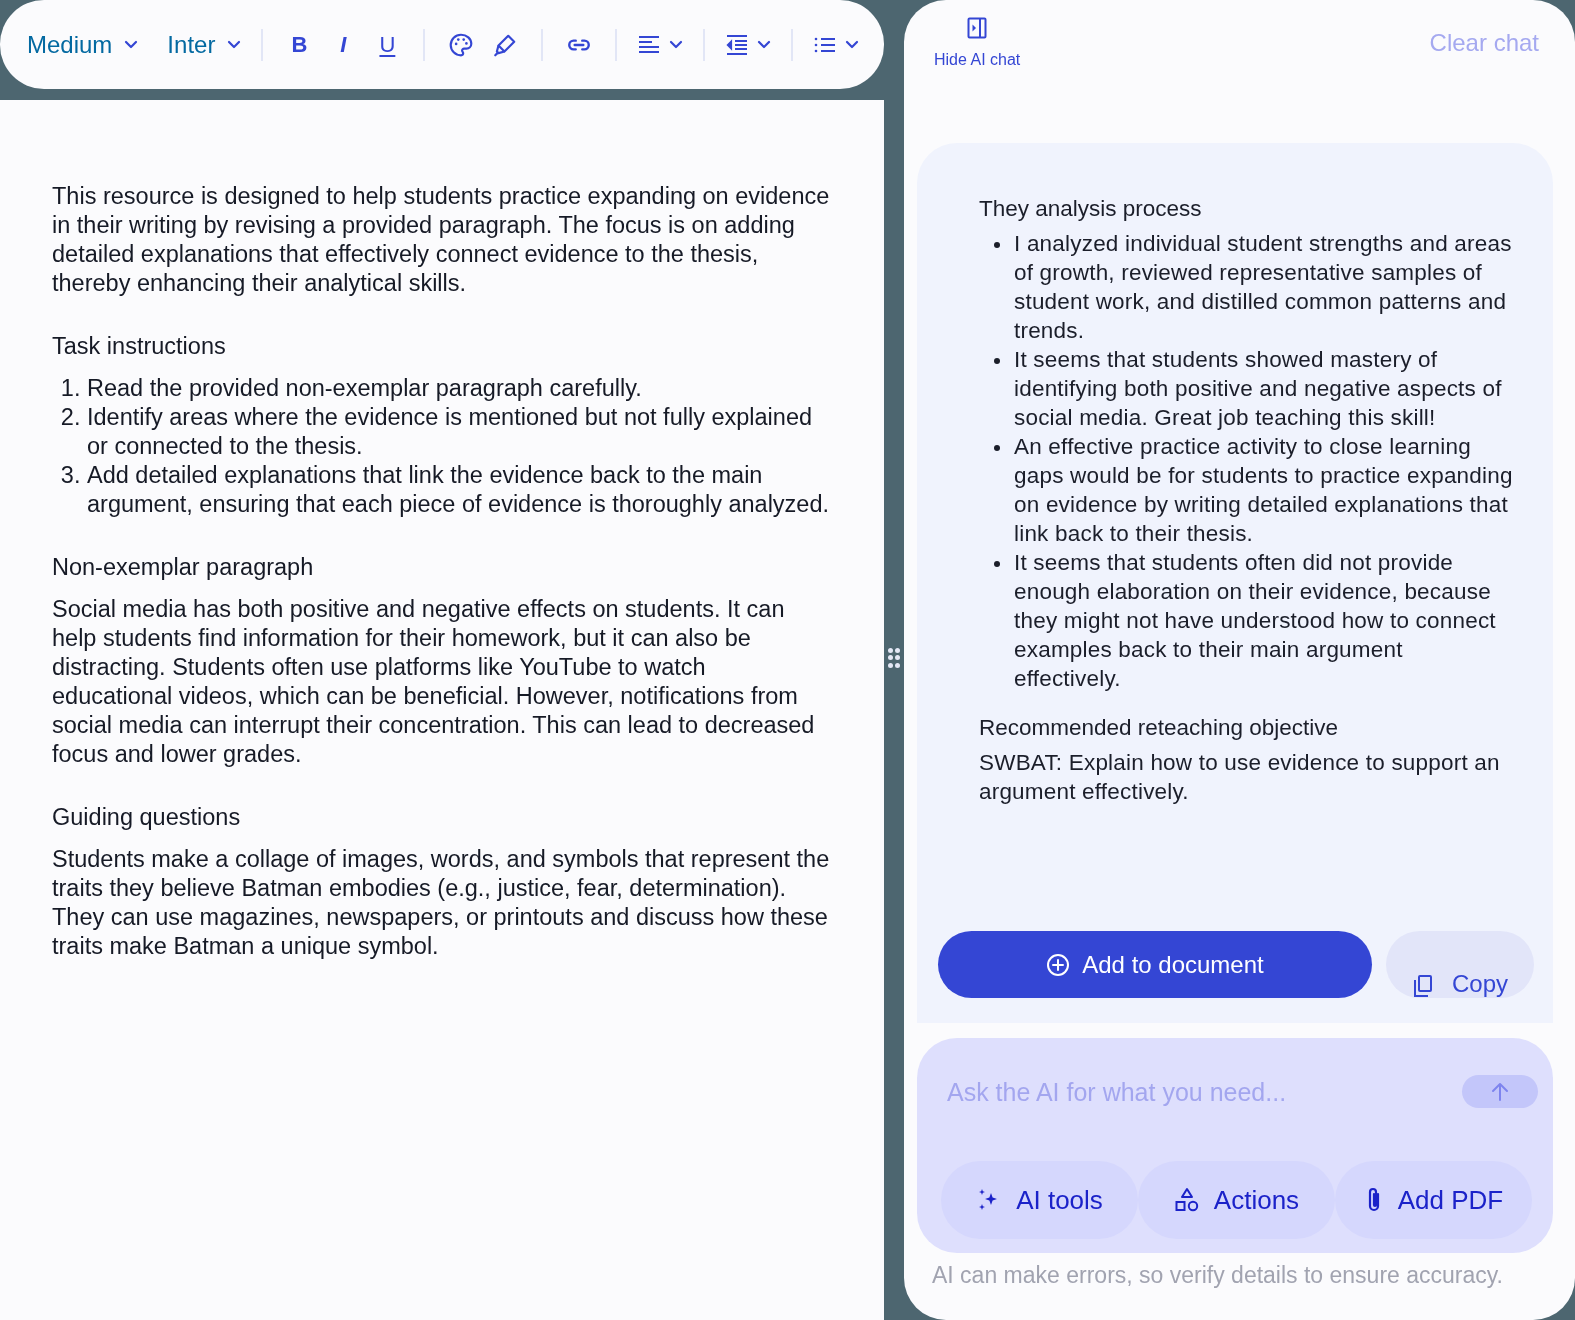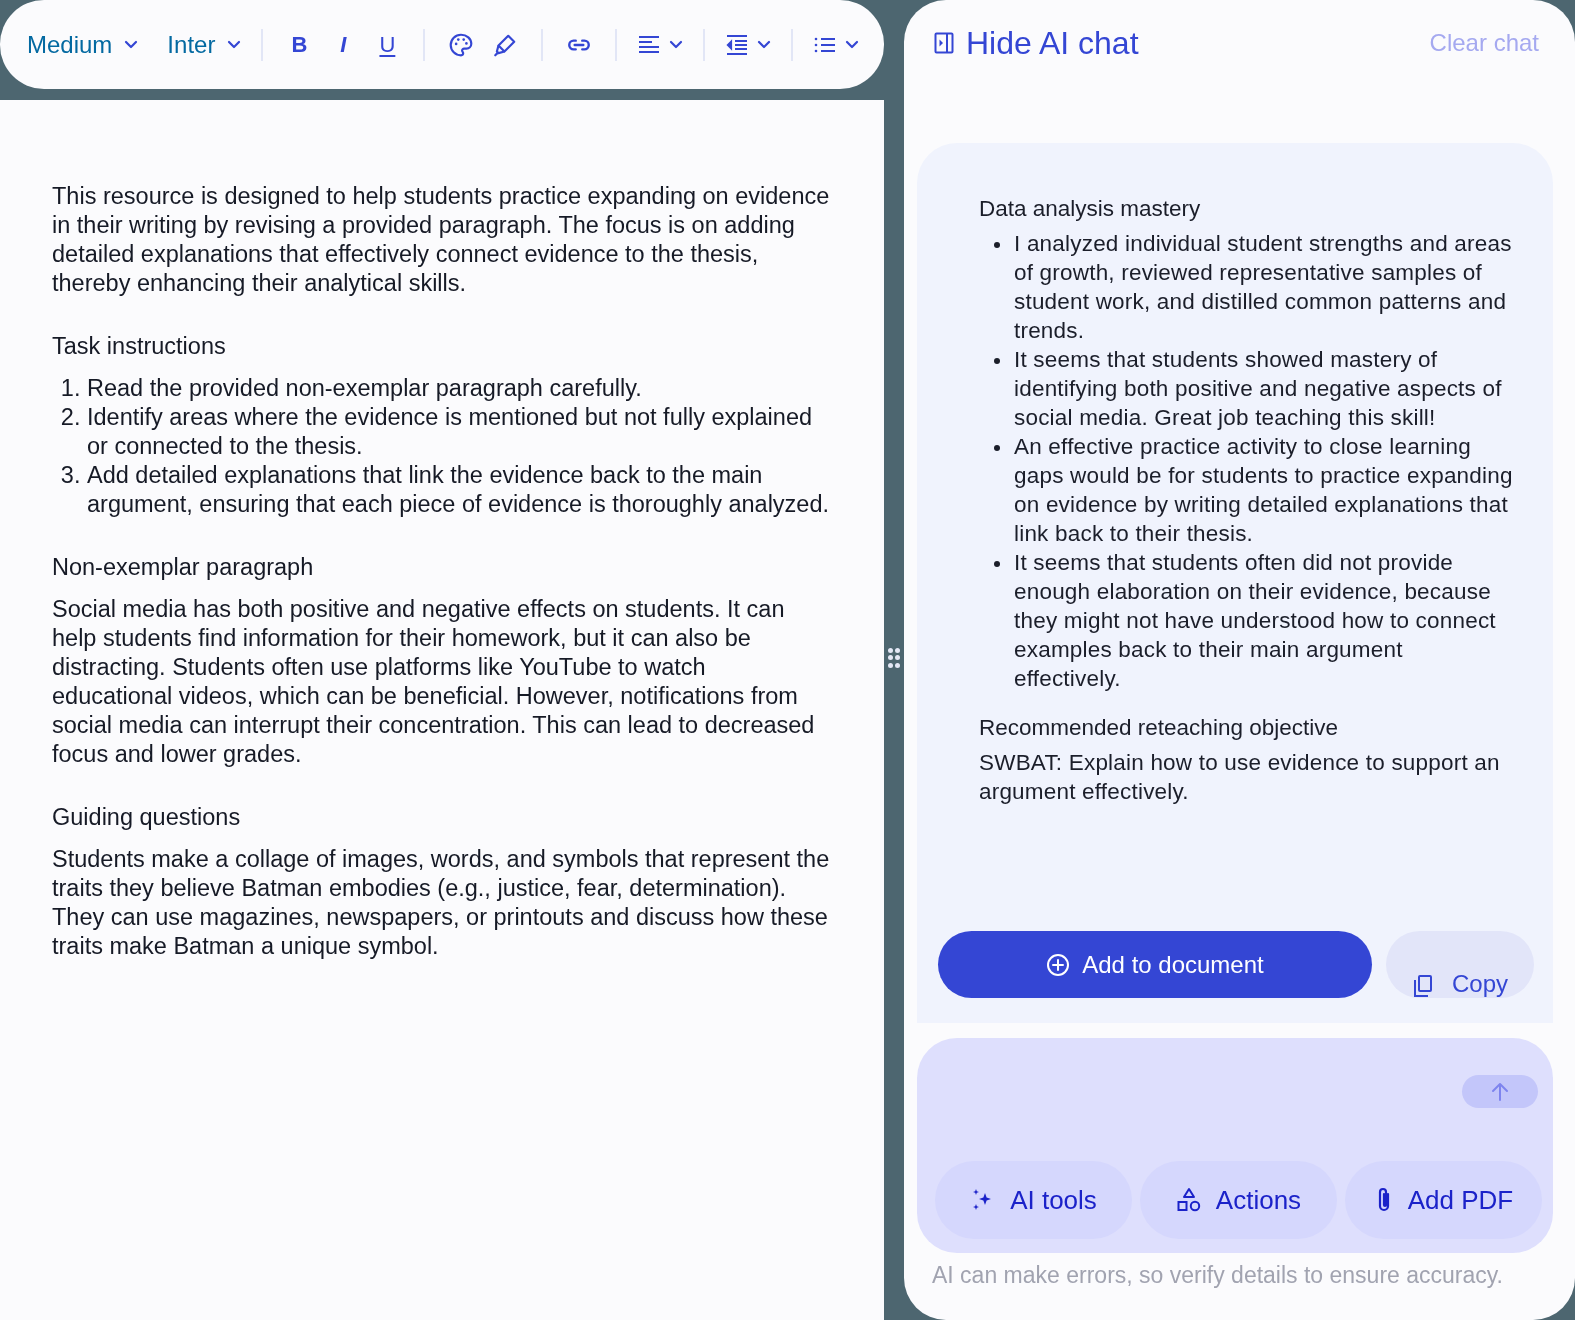--- a/index.html
+++ b/index.html
@@ -65,21 +65,21 @@
     
     .chat {
       position: absolute; left: 904px; top: 0; width: 671px; height: 1320px;
       background: #fbfbfd; border-radius: 42px;
     }
     .chat-header {
       position: absolute; left: 30px; right: 36px; top: 27px; height: 32px;
       display: flex; align-items: center; justify-content: space-between;
     }
     .hide-chat {
-      display: flex; align-items: center; gap: 12px; color: #3446d4; font-size: 32px; cursor: pointer;
+      display: flex; align-items: center; gap: 12px; color: #3446d4; font-size: 16px; cursor: pointer; flex-direction: column;
     }
     .clear-chat { color: #a5a9f0; font-size: 24px; cursor: pointer; }
 
     .response {
       position: absolute; left: 13px; top: 143px; width: 636px; height: 880px;
       background: #f0f3fd; border-radius: 40px 40px 0 0;
       padding: 51px 40px 0 62px; color: #1b1e2a;
     }
     .resp-h { font-size: 22.5px; line-height: 29px; margin-bottom: 6px; }
     .response ul { list-style: none; padding-left: 35px; }
@@ -117,21 +117,21 @@
       font-size: 25px; color: #1b1e2a;
       font-family: "Liberation Sans", "DejaVu Sans", sans-serif;
     }
     .composer-input::placeholder { color: #a3a6ef; }
     .send-btn {
       position: absolute; right: 15px; top: 37px; width: 76px; height: 33px;
       border-radius: 17px; background: #c3c6fa;
       display: flex; align-items: center; justify-content: center; cursor: pointer;
     }
     .chip-row {
-      position: absolute; left: 18px; top: 123px; display: flex; gap: 8px;
+      position: absolute; left: 24px; top: 123px; display: flex; 
     }
     .chip {
       width: 197px; height: 78px; border-radius: 39px; background: #d5d7fd;
       display: flex; align-items: center; justify-content: center; gap: 14px;
       font-size: 26px; color: #1b22c9; cursor: pointer;
     }
     .disclaimer {
       position: absolute; left: 28px; top: 1262px; font-size: 23px; color: #a1a3b0;
       white-space: nowrap;
     }
@@ -272,21 +272,21 @@
           <rect x="1.5" y="1.5" width="17" height="19" rx="1"></rect>
           <path d="M13 2v18"></path>
           <path d="M5.5 7.5l3.5 3.5-3.5 3.5z" fill="#3446d4" stroke="none"></path>
         </svg>
         <span>Hide AI chat</span>
       </div>
       <span class="clear-chat">Clear chat</span>
     </div>
 
     <div class="response">
-      <div class="resp-h">Data analysis mastery</div>
+      <div class="resp-h">They analysis process</div>
       <ul>
         <li>I analyzed individual student strengths and areas of growth, reviewed representative samples of student work, and distilled common patterns and trends.</li>
         <li>It seems that students showed mastery of identifying both positive and negative aspects of social media. Great job teaching this skill!</li>
         <li>An effective practice activity to close learning gaps would be for students to practice expanding on evidence by writing detailed explanations that link back to their thesis.</li>
         <li>It seems that students often did not provide enough elaboration on their evidence, because they might not have understood how to connect examples back to their main argument effectively.</li>
       </ul>
       <div class="resp-h resp-h2">Recommended reteaching objective</div>
       <div class="resp-p">SWBAT: Explain how to use evidence to support an argument effectively.</div>
 
       <div class="resp-actions">
@@ -301,20 +301,21 @@
           <svg width="22" height="24" viewBox="0 0 22 24" fill="none" stroke="#3446d4" stroke-width="2">
             <rect x="7" y="2" width="12" height="15" rx="1"></rect>
             <path d="M3 6v16h13"></path>
           </svg>
           <span>Copy</span>
         </div>
       </div>
     </div>
 
     <div class="composer">
+      <input class="composer-input" type="text" placeholder="Ask the AI for what you need..." style="">
       <div class="send-btn">
         <svg width="22" height="22" viewBox="0 0 22 22" fill="none" stroke="#7e84ee" stroke-width="2" stroke-linecap="round" stroke-linejoin="round">
           <path d="M11 19V3M4 10l7-7 7 7"></path>
         </svg>
       </div>
       <div class="chip-row">
         <div class="chip">
           <svg width="26" height="26" viewBox="0 0 26 26" fill="#1b22c9">
             <path d="M15 6l1.6 4.4L21 12l-4.4 1.6L15 18l-1.6-4.4L9 12l4.4-1.6z"></path>
             <path d="M6 2l.8 2.2L9 5l-2.2.8L6 8l-.8-2.2L3 5l2.2-.8z"></path>

